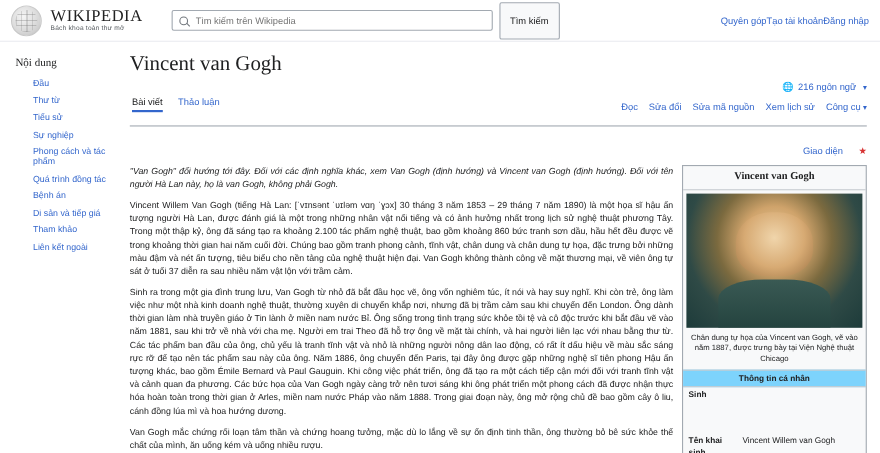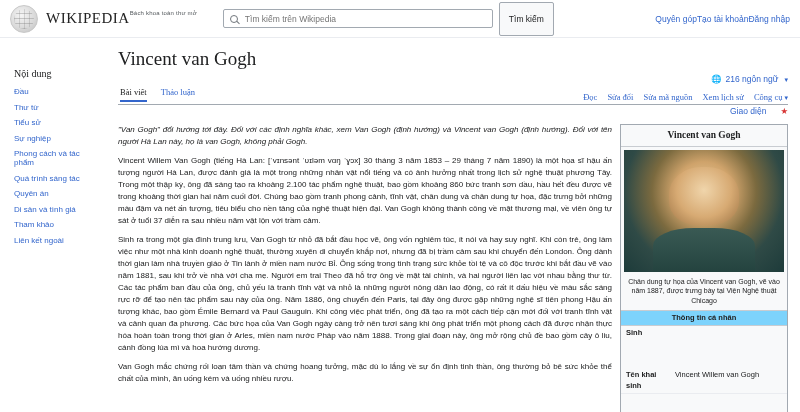--- a/index.html
+++ b/index.html
@@ -29,29 +29,29 @@
     border: 1px solid #c8c8c8;
     position: relative; flex: none;
   }
   .globe::before {
     content: ""; position: absolute; left: 3px; top: 3px; right: 3px; bottom: 3px;
     border-radius: 50%;
     background:
       repeating-linear-gradient(0deg, rgba(120,120,120,.35) 0 1px, transparent 1px 5px),
       repeating-linear-gradient(90deg, rgba(120,120,120,.25) 0 1px, transparent 1px 5px);
   }
-  .wordmark { display: flex; line-height: 1.1; flex: none; }
+  .wordmark { display: flex; flex-direction: column; line-height: 1.1; flex: none; }
   .wordmark .w1 {
     font-family: "Liberation Serif", serif;
     font-size: 15px; letter-spacing: .5px; color: #222;
   }
   .wordmark .w2 { font-size: 6px; color: #54595d; letter-spacing: .2px; }
   .searchwrap { display: flex; align-items: center; gap: 6px; margin-left: 18px; }
   .searchbox {
-    width: 270px; height: 19px;
+    width: 292px; height: 19px;
     border: 1px solid #a2a9b1; border-radius: 2px;
     display: flex; align-items: center; gap: 5px;
     padding: 0 6px; background: #fff;
   }
   .searchbox input {
     border: none; outline: none; font-size: 8.5px; width: 100%;
     font-family: "Liberation Sans", sans-serif; color: #72777d; background: transparent;
   }
   .mag {
     width: 8px; height: 8px; border: 1.2px solid #72777d; border-radius: 50%;
@@ -74,35 +74,35 @@
 
   
   .page { display: flex; height: 374px; }
 
   .sidebar {
     width: 108px; flex: none;
     padding: 14px 8px 0 14px;
   }
   .sidebar h3 {
     font-family: "Liberation Serif", serif;
-    font-size: 10px; font-weight: normal; margin: 16px 0 8px 0; color: #202122;
+    font-size: 10px; font-weight: normal; margin: 0 0 8px 0; color: #202122;
   }
   .sidebar ul { list-style: none; margin: 0; padding: 0; }
-  .sidebar li { font-size: 8px; margin-bottom: 6.5px; color: #3366cc; }
+  .sidebar li { font-size: 8px; margin-bottom: 6.5px; color: #3366cc; margin-left: 16px; }
 
   .content { flex: 1; padding: 10px 12px 0 10px; min-width: 0; position: relative; }
 
   .title {
     font-family: "Liberation Serif", serif;
     font-size: 19px; font-weight: normal; margin: 0 0 4px 0;
   }
   .tabsrow {
     display: flex; align-items: flex-end; justify-content: space-between;
     border-bottom: 1px solid #a2a9b1;
-    font-size: 8.5px; padding-bottom: 2px; margin-bottom: 1px; font-family: Liberation Serif, serif;
+    font-size: 8.5px; padding-bottom: 12px; margin-bottom: 17px;
   }
   .tabsleft { display: flex; gap: 14px; padding-left: 2px; }
   .tabsleft .active { color: #202122; border-bottom: 2px solid #3366cc; padding-bottom: 3px; }
   .tabsleft .inact { color: #3366cc; padding-bottom: 3px; }
   .tabsright { display: flex; gap: 10px; align-items: center; color: #3366cc; }
   .langbtn {
     display: flex; align-items: center; gap: 4px;
     color: #3366cc; font-size: 8.5px;
   }
   .langrow {
@@ -186,23 +186,23 @@
 <div class="page">
 
   <div class="sidebar">
     <h3>Nội dung</h3>
     <ul>
       <li>Đầu</li>
       <li>Thư từ</li>
       <li>Tiểu sử</li>
       <li>Sự nghiệp</li>
       <li>Phong cách và tác phẩm</li>
-      <li>Quá trình sáng tác</li>
-      <li>Quyên án</li>
-      <li>Di sản và tình giá</li>
+      <li>Quá trình đồng tác</li>
+      <li>Bệnh án</li>
+      <li>Di sản và tiếp giá</li>
       <li>Tham khảo</li>
       <li>Liên kết ngoài</li>
     </ul>
   </div>
 
   <div class="content">
     <h1 class="title">Vincent van Gogh</h1>
 
     <div class="langrow">
       <span class="langbtn">

